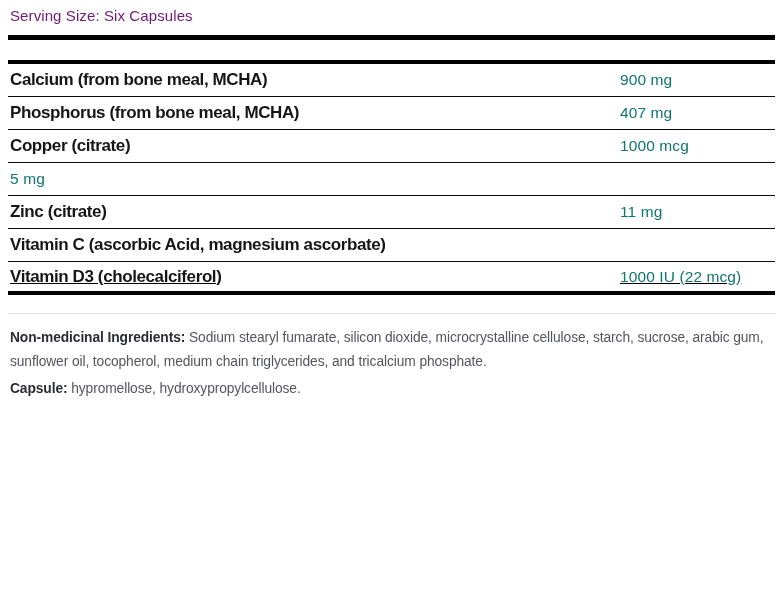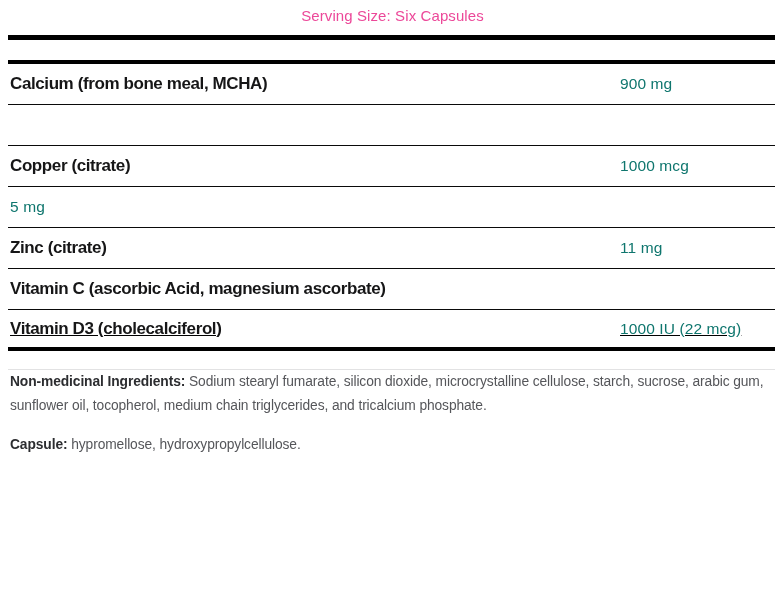--- a/index.html
+++ b/index.html
@@ -9,38 +9,37 @@
     background: #ffffff;
     font-family: "Liberation Sans", sans-serif;
     overflow: hidden;
   }
   .panel {
     margin: 0 7px 0 8px;
     padding-top: 7px;
   }
   .serving-size {
     font-size: 15px;
-    color: #ec4899;
+    color: #701a75;
     letter-spacing: 0.1px;
     margin-left: 2px;
     margin-bottom: 11px;
-    text-align: center;
   }
   .bar-thick-top {
     height: 5px;
     background: #000000;
     margin-bottom: 20px;
   }
   .nutrient-table {
     border-top: 4px solid #000000;
   }
   .row {
     display: flex;
     align-items: center;
-    height: 41px;
+    height: 33px;
     border-bottom: 1.5px solid #0a0a0a;
     padding-left: 2px;
   }
   .row:last-child {
     border-bottom: 4px solid #000000;
     text-decoration: underline;
   }
   .row-name {
     flex: 1;
     font-weight: bold;
@@ -54,20 +53,21 @@
     font-size: 15.5px;
     color: #0f766e;
     letter-spacing: 0.1px;
   }
   .footer-divider {
     height: 1px;
     background: #e2e2e3;
     margin-top: 18px;
   }
   .footer-text {
+    margin-top: 12px;
     margin-left: 2px;
     font-size: 13.8px;
     line-height: 23.5px;
     color: #55565a;
     letter-spacing: -0.1px;
     max-width: 760px;
   }
   .footer-label {
     font-weight: bold;
     color: #2c2d30;
@@ -82,20 +82,22 @@
 
   <div class="bar-thick-top"></div>
 
   <div class="nutrient-table">
   <div class="row">
     <span class="row-name">Calcium (from bone meal, MCHA)</span>
     <span class="row-amount">900 mg</span>
   </div>
 
   <div class="row">
+    <span class="row-name">Phosphorus (from bone meal, MCHA)</span>
+    <span class="row-amount">407 mg</span>
   </div>
 
 
   <div class="row">
     <span class="row-name">Copper (citrate)</span>
     <span class="row-amount">1000 mcg</span>
   </div>
 
   <div class="row">
     <span class="row-amount">5 mg</span>
@@ -114,15 +116,15 @@
   <div class="row">
     <span class="row-name">Vitamin D3 (cholecalciferol)</span>
     <span class="row-amount">1000 IU (22 mcg)</span>
   </div>
 </div>
 
   <div class="footer-divider"></div>
 
   <div class="footer-text"><span class="footer-label">Non-medicinal Ingredients:</span><span> Sodium stearyl fumarate, silicon dioxide, microcrystalline cellulose, starch, sucrose, arabic gum, sunflower oil, tocopherol, medium chain triglycerides, and tricalcium phosphate.</span></div>
 
-  <div class="footer-text" style="margin-top:16px;"><span class="footer-label">Capsule:</span><span> hypromellose, hydroxypropylcellulose.</span></div>
+  <div class="footer-text" style="margin-top:4px;"><span class="footer-label">Capsule:</span><span> hypromellose, hydroxypropylcellulose.</span></div>
 
 </div>
 
 </body></html>

